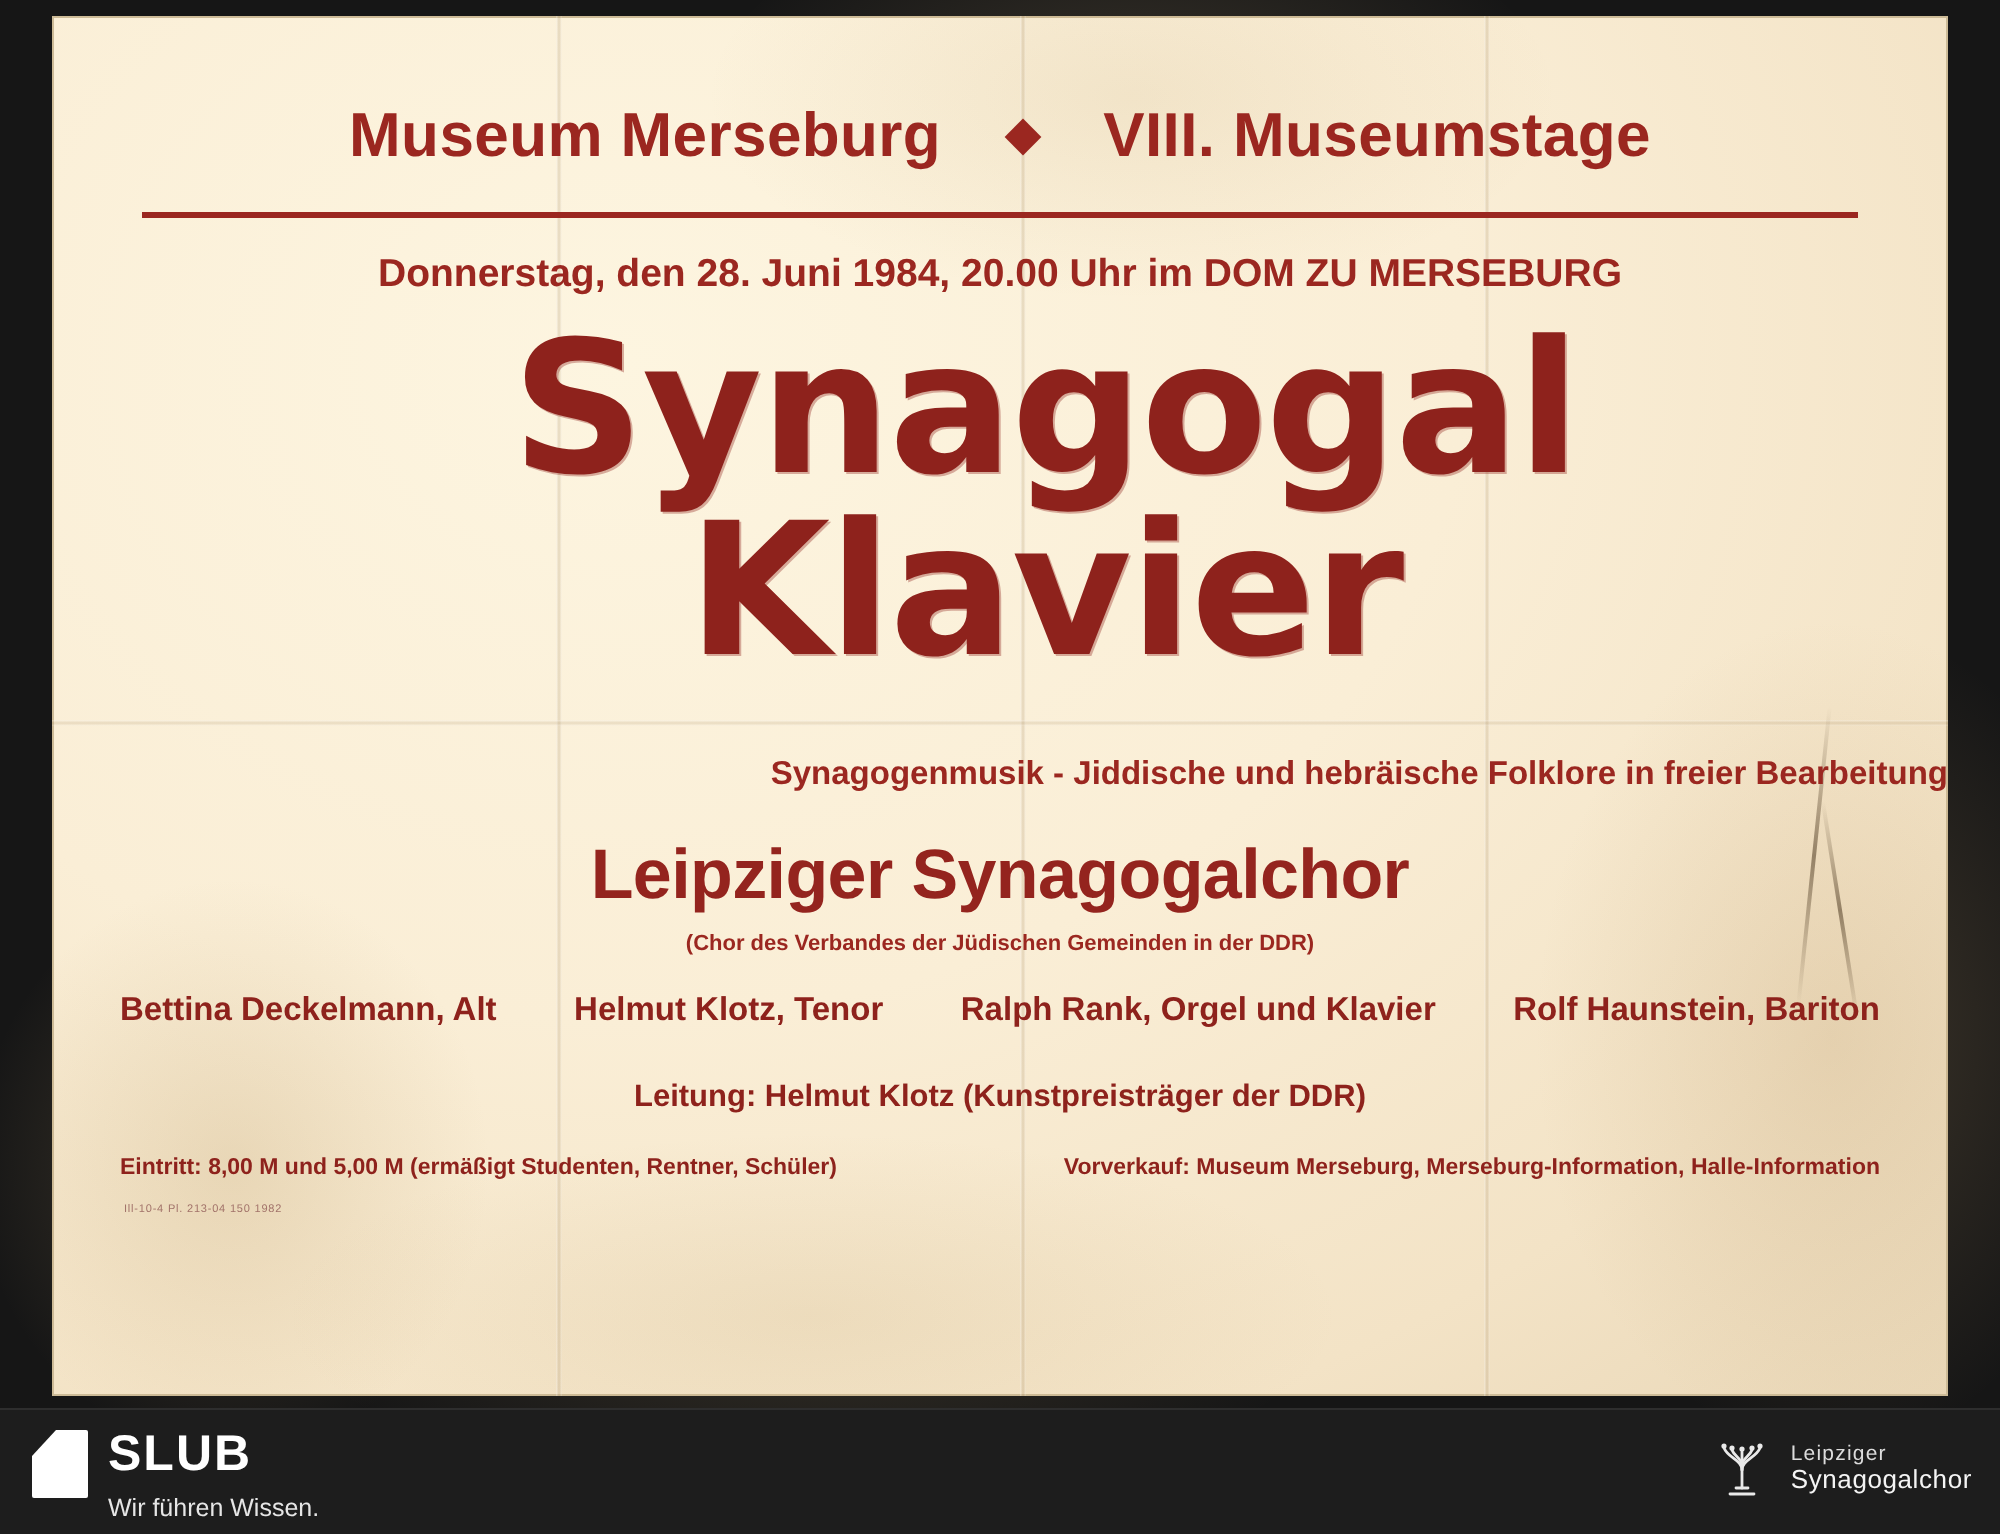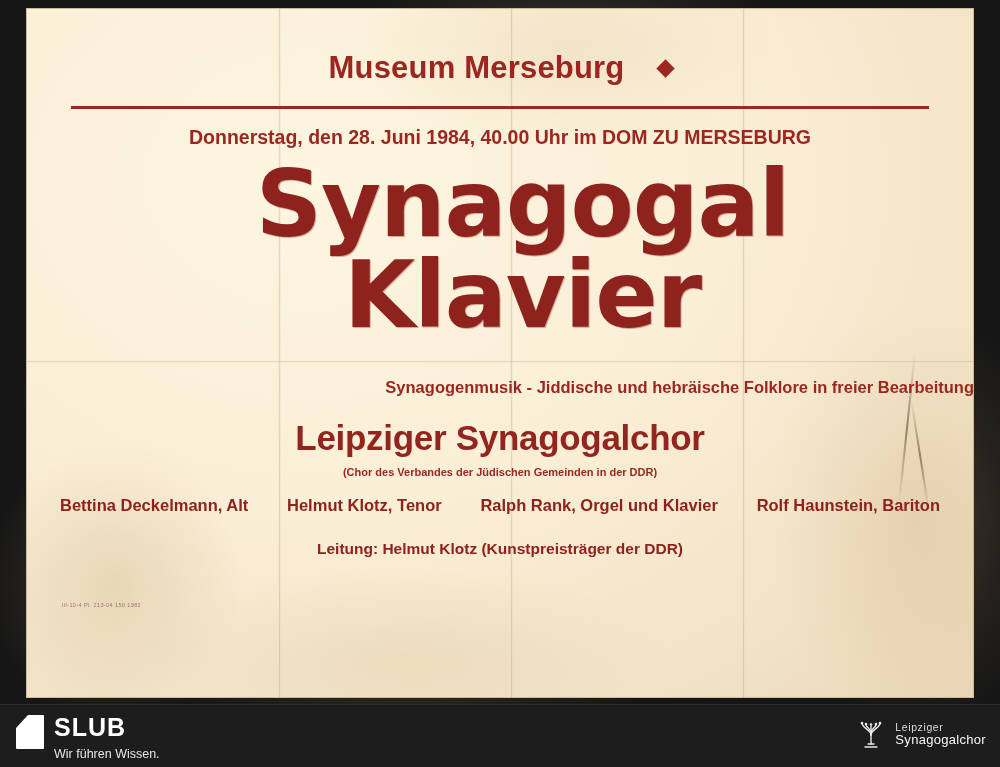--- a/index.html
+++ b/index.html
@@ -280,45 +280,50 @@
       <div class="fold-v" style="left:716px;"></div>
       <div class="fold-h" style="top:352px;"></div>
       <div class="crack" style="left:880px; top:345px; height:150px;"></div>
       <div class="crack" style="left:893px; top:392px; height:110px; transform:rotate(-9deg);"></div>
 
       <div id="content">
 
         <div class="headline-row">
           <span>Museum Merseburg</span>
           <span class="diamond"></span>
+          <span>VIII. Museumstage</span>
         </div>
 
         <div class="rule"></div>
 
-        <div class="date-line">Donnerstag, den 28. Juni 1984, 40.00 Uhr im DOM ZU MERSEBURG</div>
+        <div class="date-line">Donnerstag, den 28. Juni 1984, 20.00 Uhr im DOM ZU MERSEBURG</div>
 
         <div class="title-big">
           <span class="l1">Synagogal</span>
           <span class="l2">Klavier</span>
         </div>
 
         <div class="subtitle">Synagogenmusik - Jiddische und hebräische Folklore in freier Bearbeitung</div>
 
         <div class="choir">Leipziger Synagogalchor</div>
         <div class="choir-sub">(Chor des Verbandes der Jüdischen Gemeinden in der DDR)</div>
 
         <div class="performers">
           <span>Bettina Deckelmann, Alt</span>
           <span>Helmut Klotz, Tenor</span>
           <span>Ralph Rank, Orgel und Klavier</span>
           <span>Rolf Haunstein, Bariton</span>
         </div>
 
         <div class="leitung">Leitung: Helmut Klotz (Kunstpreisträger der DDR)</div>
 
+        <div class="footer-row">
+          <span>Eintritt: 8,00 M und 5,00 M (ermäßigt Studenten, Rentner, Schüler)</span>
+          <span>Vorverkauf: Museum Merseburg, Merseburg-Information, Halle-Information</span>
+        </div>
 
         <div class="printcode">Ill-10-4 Pl. 213-04 150  1982</div>
 
       </div>
     </div>
   </div>
 
   <div id="bottom-bar">
 
     <div id="slub-logo">

